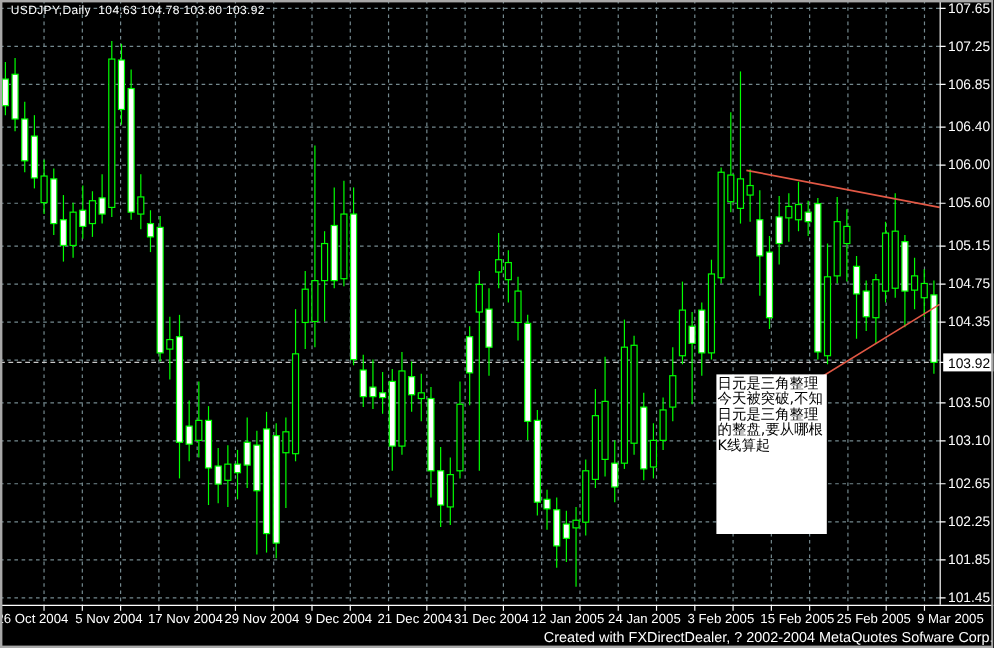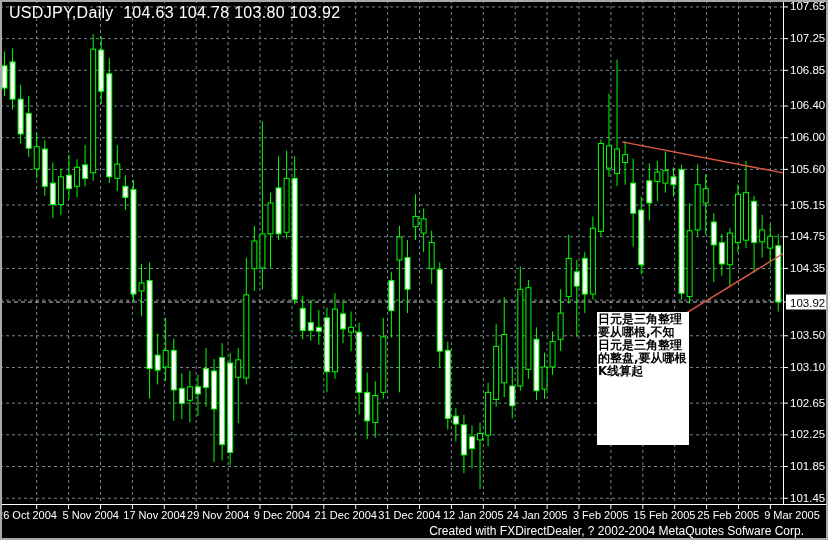--- a/index.html
+++ b/index.html
@@ -1,25 +1,25 @@
 <!DOCTYPE html>
 <html><head>
 <meta charset="utf-8">
 <style>
   html,body{margin:0;padding:0;background:#000;}
   .screen{position:relative;width:828px;height:540px;background:#000;overflow:hidden;
           font-family:"Liberation Sans", sans-serif;}
   .frame{position:absolute;left:0;top:0;width:824px;height:536px;border:2px solid #a8a8a8;pointer-events:none;}
   #chart-svg{position:absolute;left:0;top:0;}
-  .chart-title{position:absolute;left:9px;top:4px;color:#fff;font-size:16px;white-space:pre;letter-spacing:.3px;}
+  .chart-title{position:absolute;left:9px;top:4px;color:#fff;font-size:10px;white-space:pre;letter-spacing:.3px;}
   .note{position:absolute;left:597px;top:312px;width:92px;height:133px;background:#fff;color:#000;
-        font-size:12px;font-weight:bold;line-height:13px;padding:1px 0 0 1px;box-sizing:border-box;
+        font-size:12px;font-weight:normal;line-height:13px;padding:1px 0 0 1px;box-sizing:border-box;
         font-family:"DejaVu Sans","Liberation Sans",sans-serif;overflow:hidden;}
   .note span{display:block;white-space:nowrap;}
-  .credit{position:absolute;top:524px;right:24px;color:#fff;font-size:12px;}
+  .credit{position:absolute;top:524px;right:0;color:#fff;font-size:12px;}
 </style>
 </head>
 <body>
 
 <div class="screen">
   <svg id="chart-svg" width="828" height="540">
       <rect x="0" y="0" width="828" height="540" fill="#000000"></rect>
       <g stroke="#74898f" stroke-width="1" stroke-dasharray="3 3">
         <line x1="0" y1="6.934799999999711" x2="783" y2="6.934799999999711"></line>
         <line x1="0" y1="38.630800000000136" x2="783" y2="38.630800000000136"></line>
@@ -532,20 +532,20 @@
         <text x="537" y="519" text-anchor="middle">24 Jan 2005</text>
         <text x="600.75" y="519" text-anchor="middle">3 Feb 2005</text>
         <text x="664.5" y="519" text-anchor="middle">15 Feb 2005</text>
         <text x="728.25" y="519" text-anchor="middle">25 Feb 2005</text>
         <text x="792" y="519" text-anchor="middle">9 Mar 2005</text>
       </g>
     </svg>
   <div class="chart-title">USDJPY,Daily  104.63 104.78 103.80 103.92</div>
   <div class="note">
     <span>日元是三角整理</span>
-    <span>要从哪根,不知</span>
+    <span>今天被突破,不知</span>
     <span>日元是三角整理</span>
     <span>的整盘,要从哪根</span>
     <span>K线算起</span>
   </div>
   <div class="credit">Created with FXDirectDealer, ? 2002-2004 MetaQuotes Sofware Corp.</div>
   <div class="frame"></div>
 </div>
 
 </body></html>

